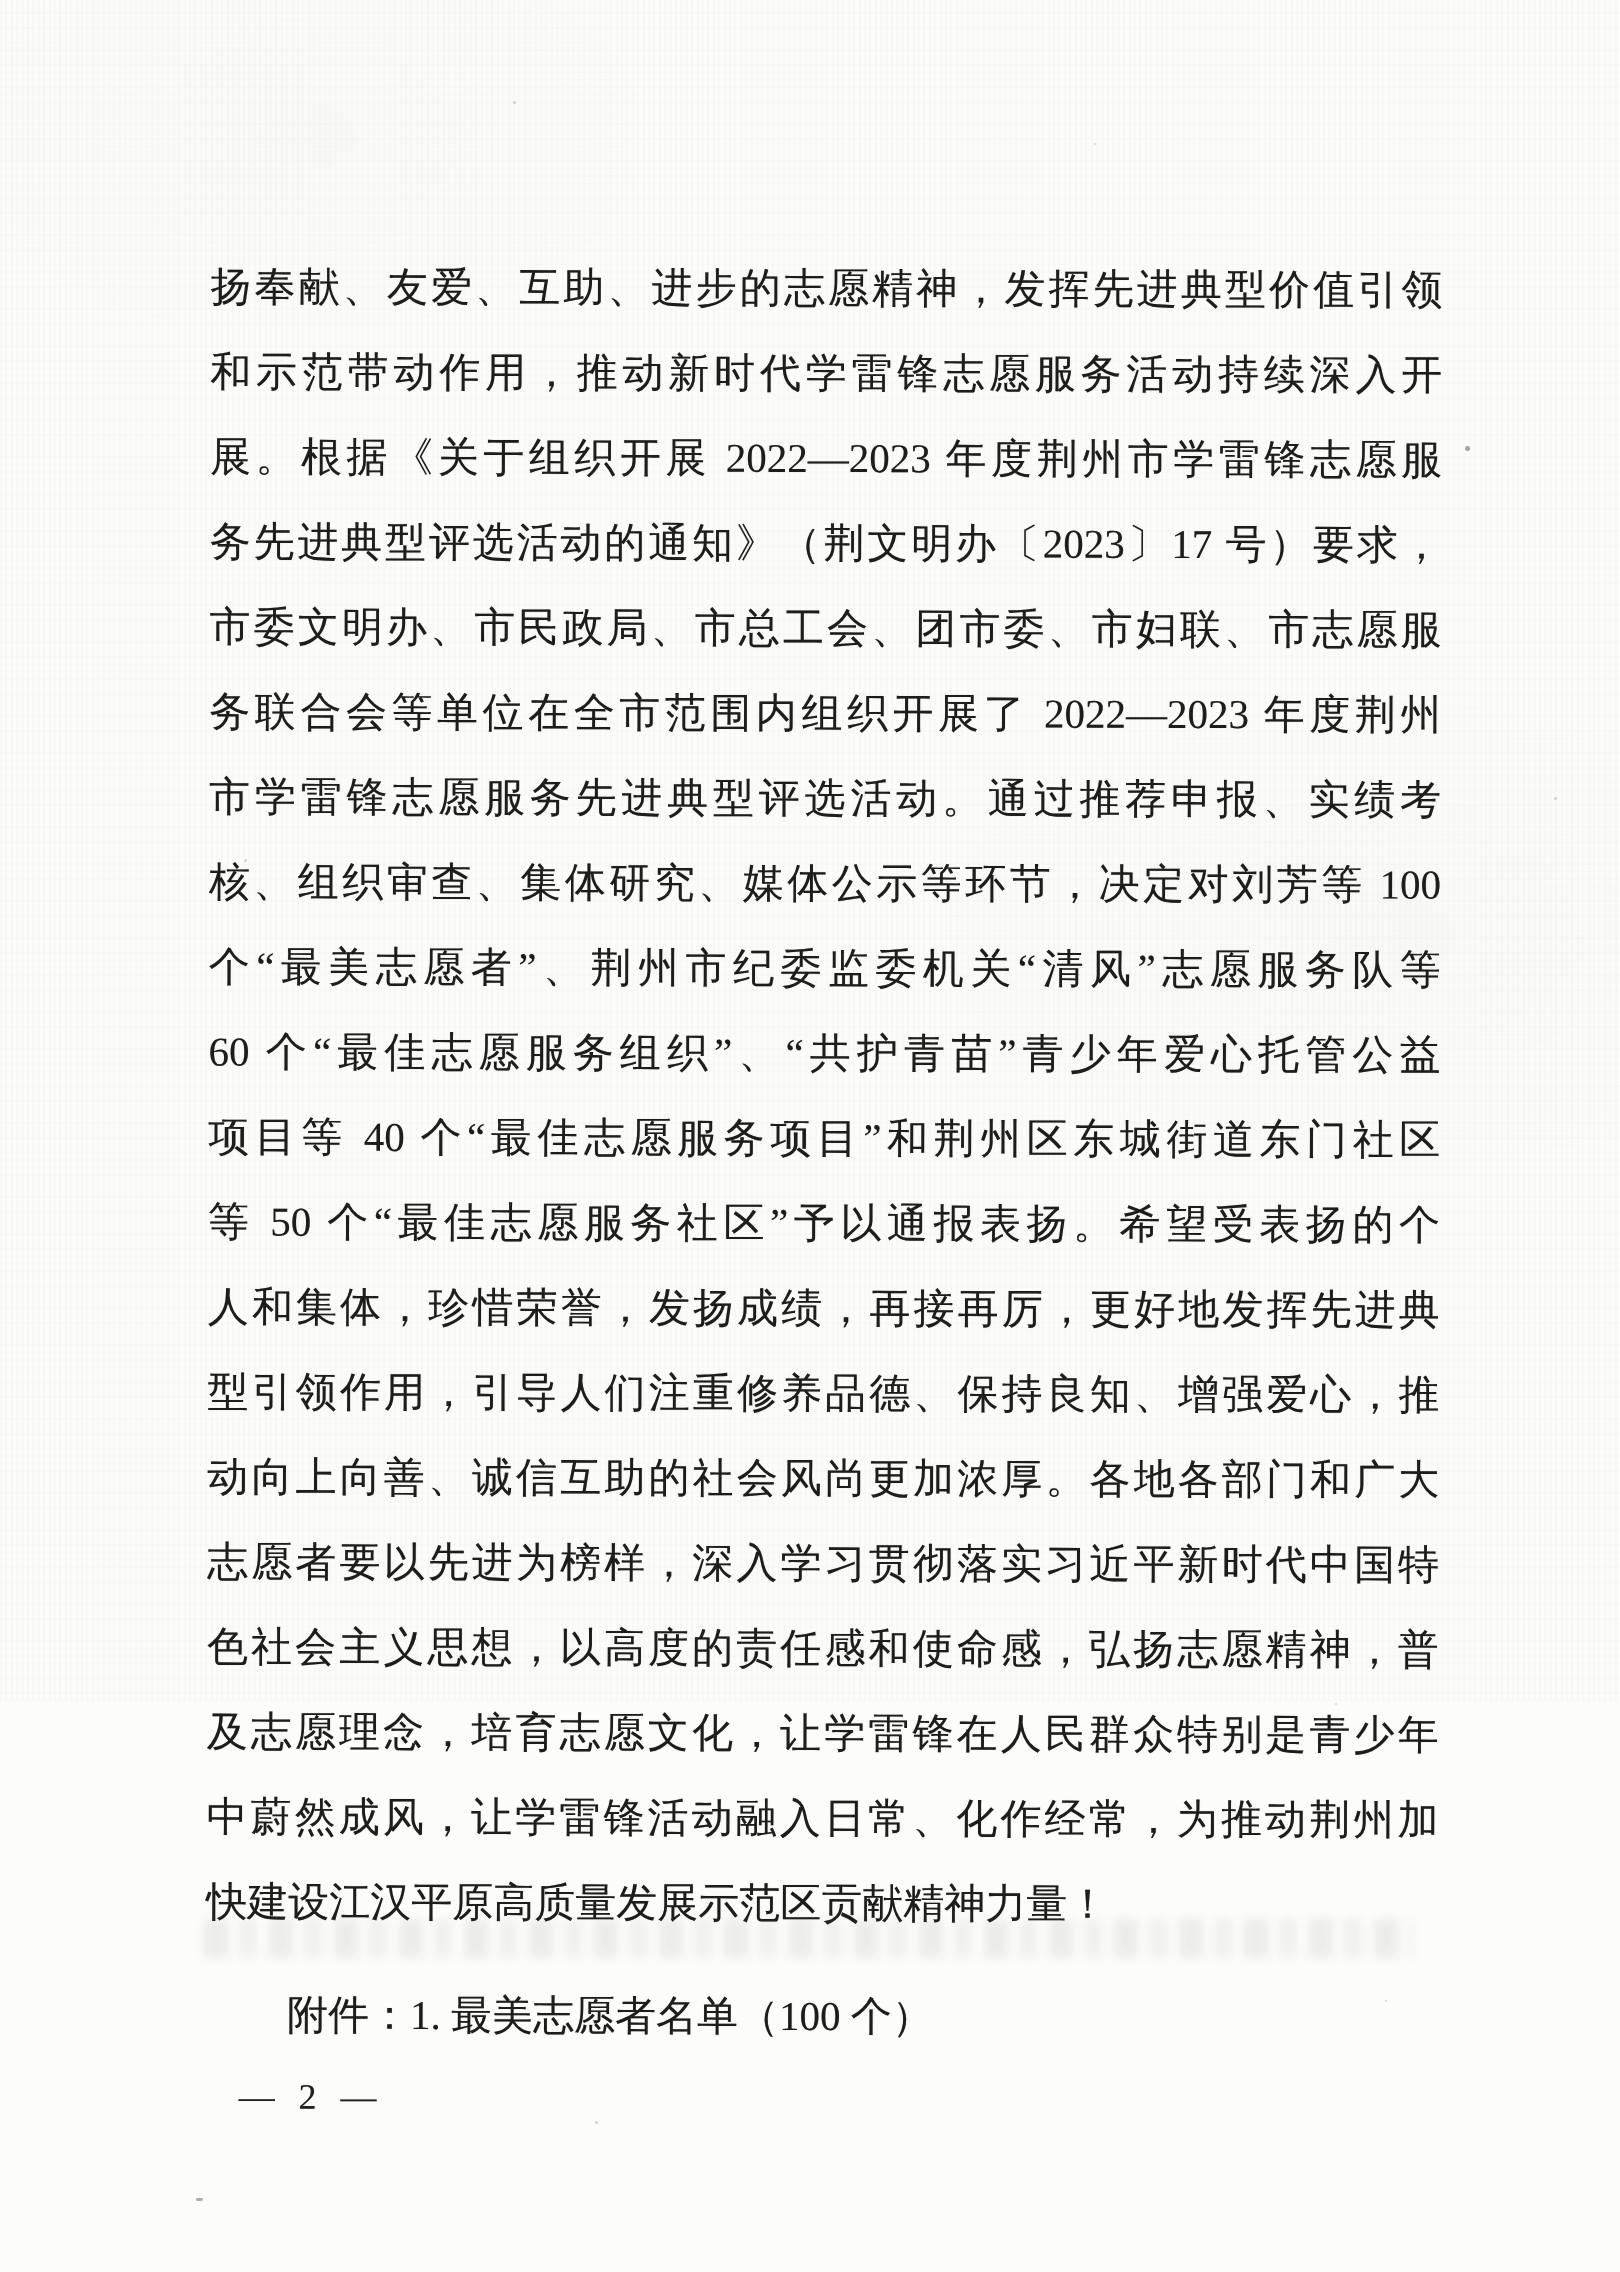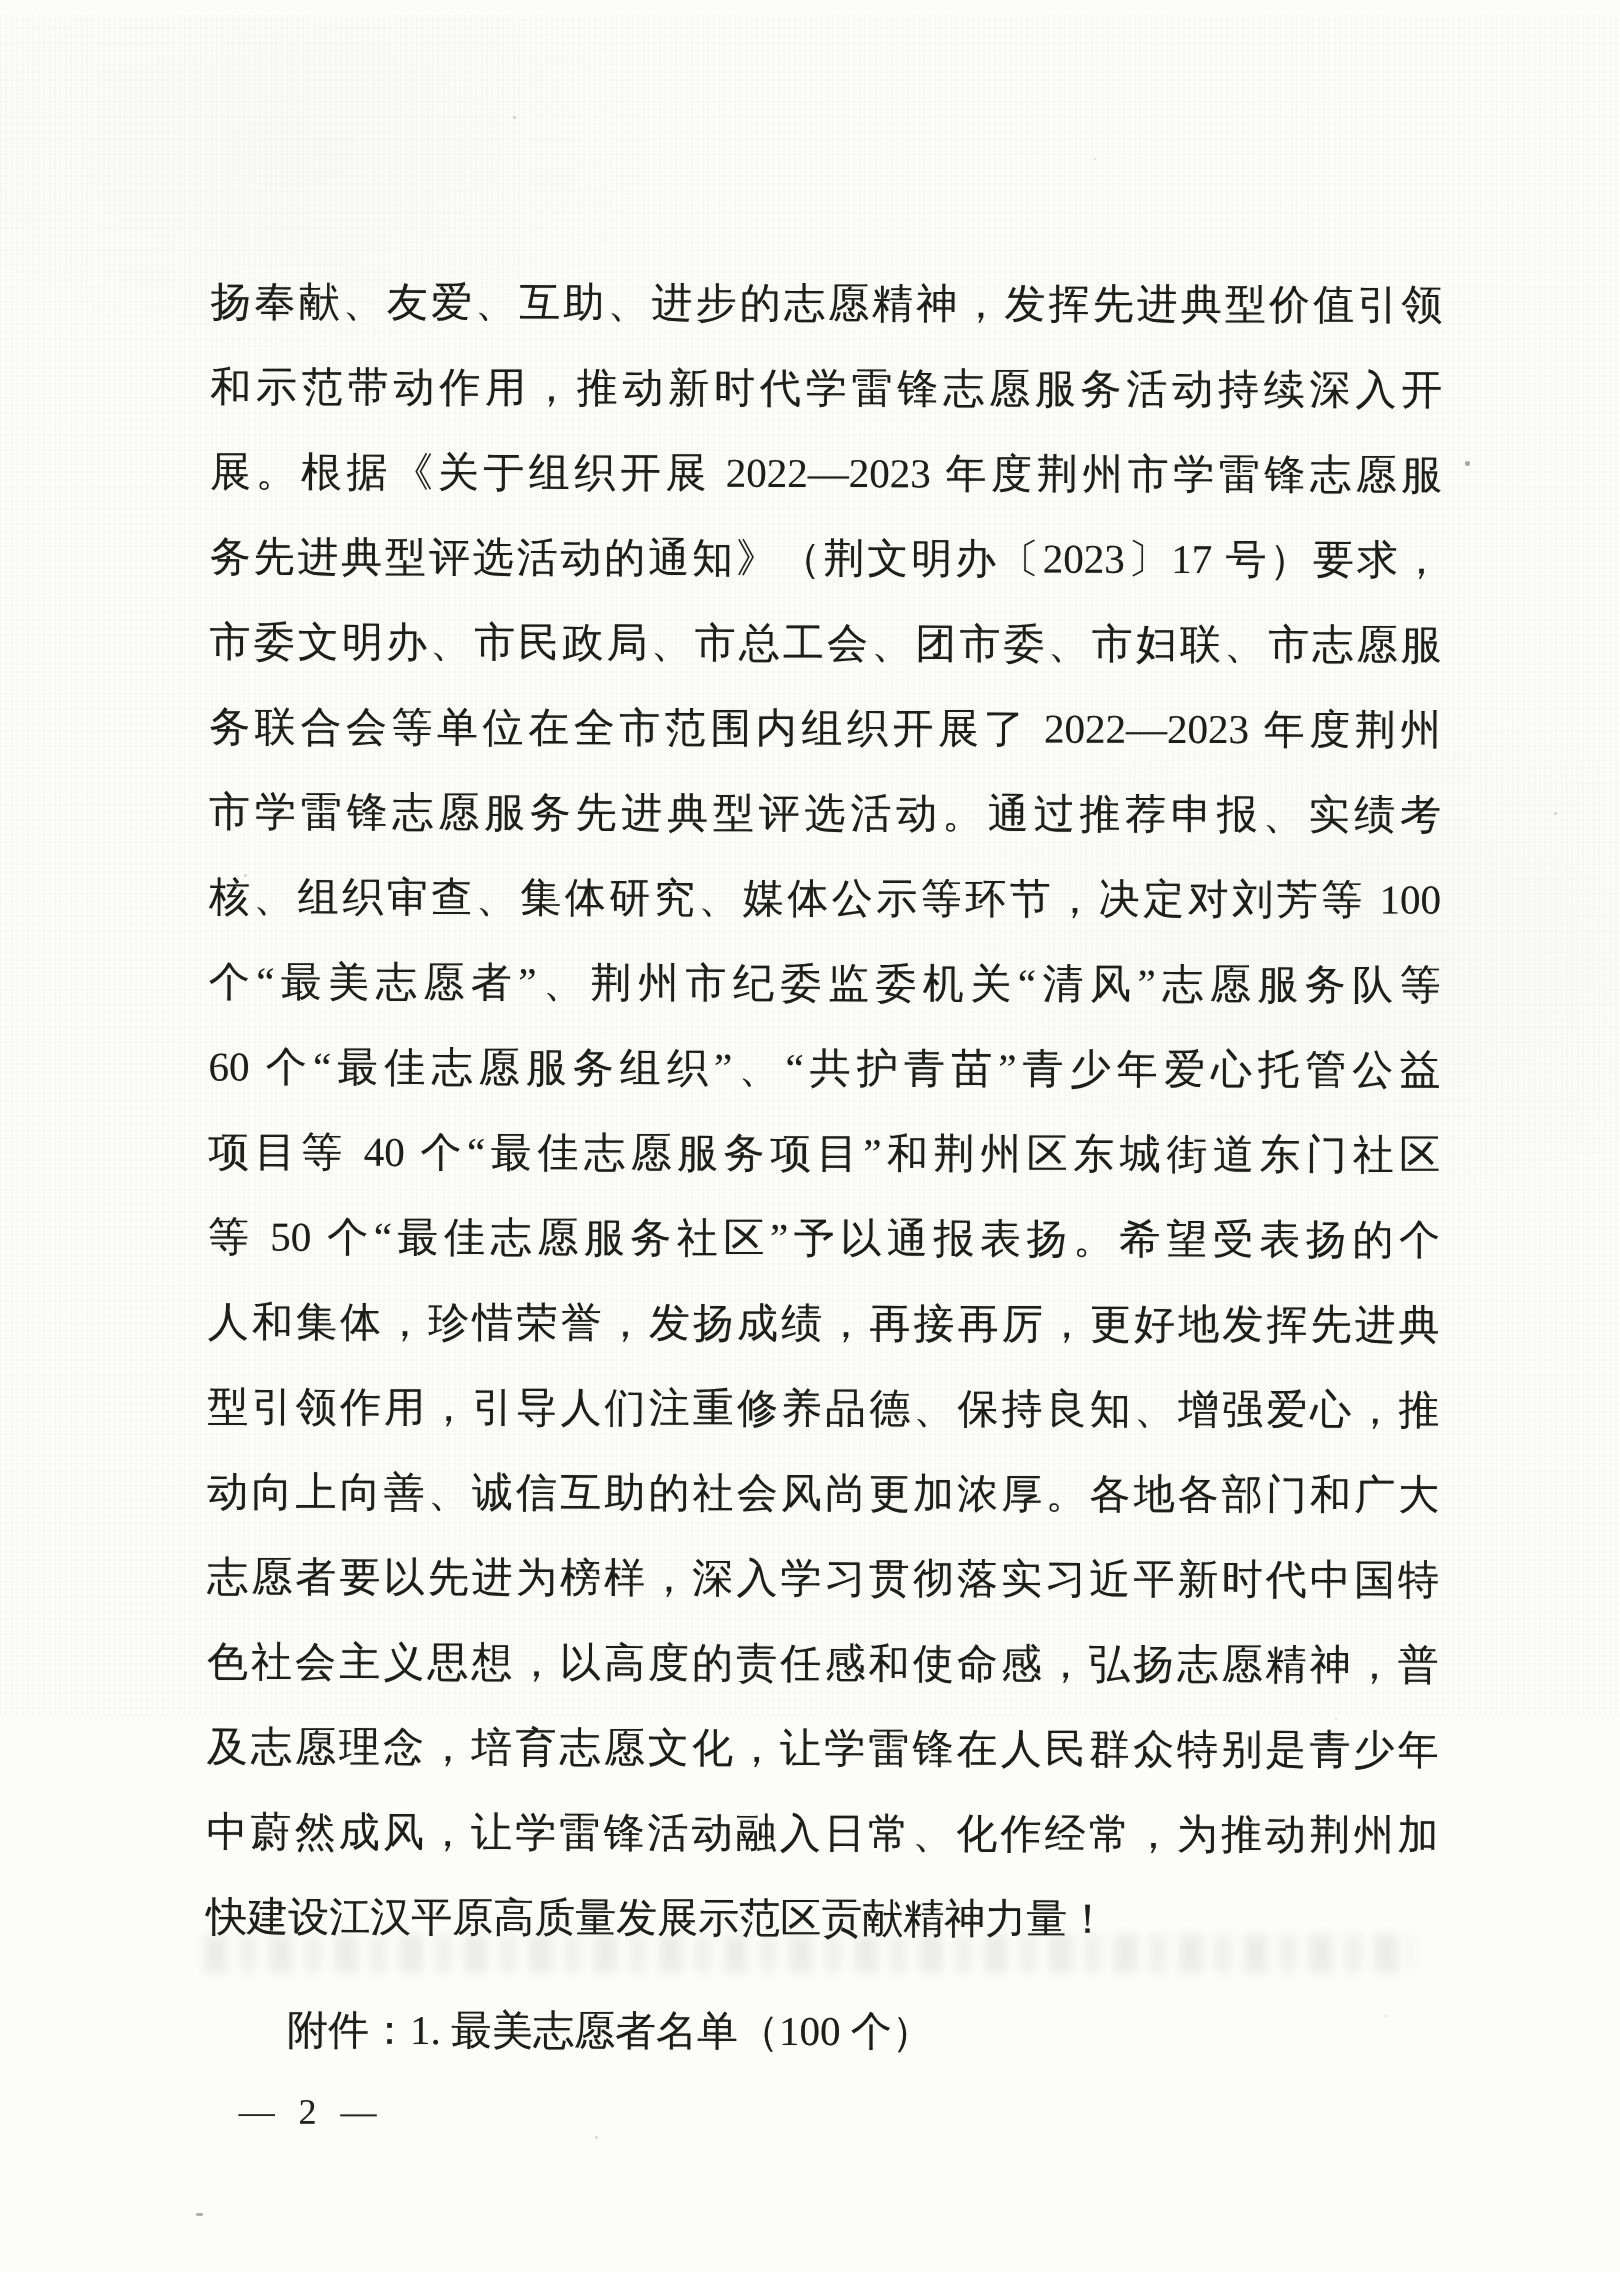--- a/index.html
+++ b/index.html
@@ -11,21 +11,20 @@
     font-family: "Liberation Serif", "DejaVu Serif", serif;
   }
   .page {
     position: relative;
     width: 1620px;
     height: 1701px;
     background:
       radial-gradient(ellipse 608px 338px at 18% 8%, rgba(0,0,0,0.012), transparent 70%),
       radial-gradient(ellipse 743px 405px at 85% 55%, rgba(0,0,0,0.010), transparent 70%),
       #fcfcfb;
-    margin-top: 15px;
   }
   
   .noise {
     position: absolute;
     inset: 0;
     background:
       repeating-linear-gradient(90deg, rgba(60,60,55,0.018) 0 2px, transparent 2px 5.4px),
       repeating-linear-gradient(0deg, rgba(60,60,55,0.010) 0 1.4px, transparent 1.4px 7.4px);
     pointer-events: none;
   }

